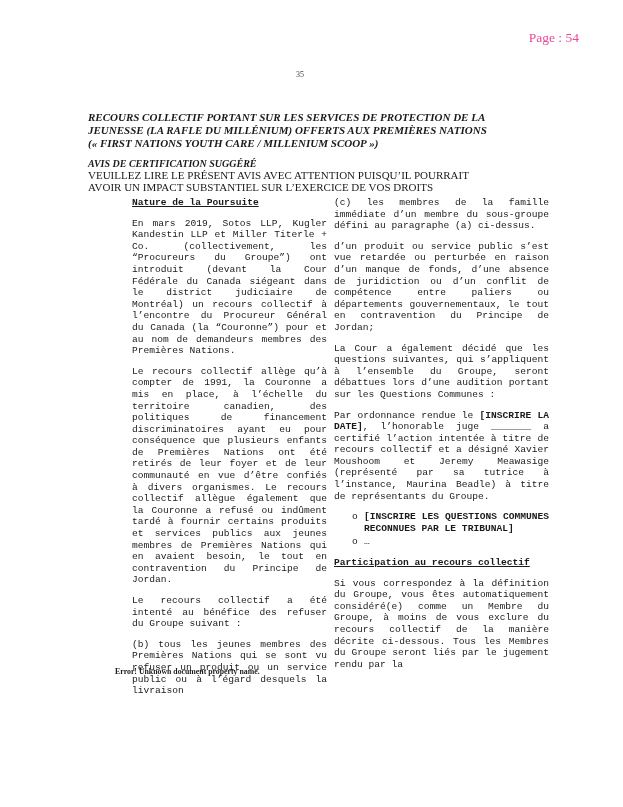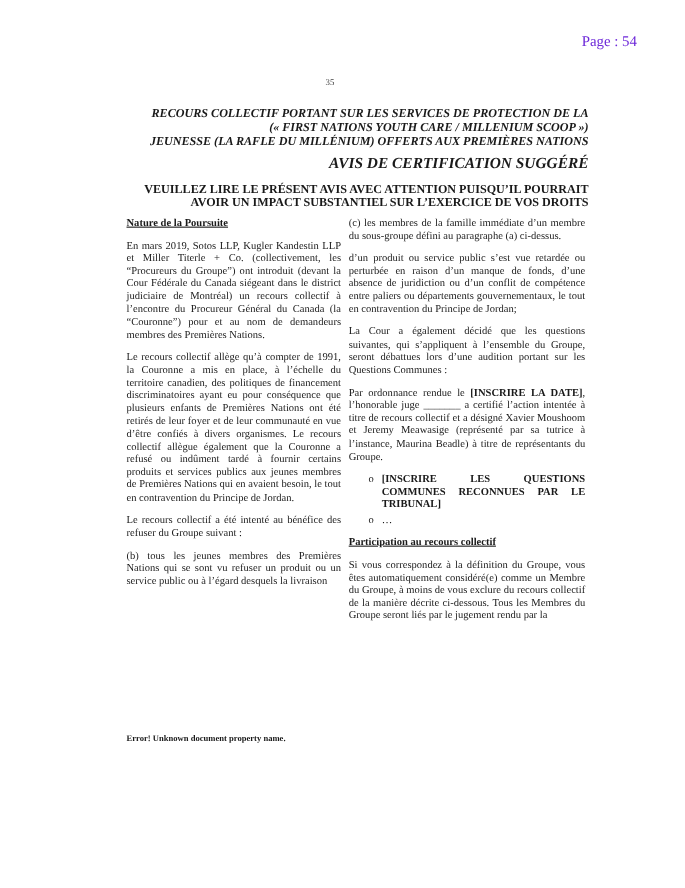--- a/index.html
+++ b/index.html
@@ -14,64 +14,64 @@
     background: #ffffff;
     font-family: "Liberation Serif", serif;
     color: #1a1a1a;
     overflow: hidden;
   }
   .page-label {
     position: absolute;
     top: 30px;
     right: 44px;
     font-size: 13.5px;
-    color: #6d28d9;
+    color: #ec4899;
   }
   .small-page-num {
     position: absolute;
     top: 70px;
     left: 270px;
     width: 60px;
     text-align: center;
     font-size: 8px;
     color: #444444;
   }
   .title-block {
     position: absolute;
-    top: 97px;
+    top: 111px;
     left: 88px;
     right: 88px;
-    text-align: right;
+    text-align: left;
   }
   .main-title-line {
     font-size: 11px;
     font-weight: bold;
     font-style: italic;
     line-height: 13px;
   }
   .subtitle {
     margin-top: 7px;
-    font-size: 14px;
+    font-size: 10px;
     font-weight: bold;
     font-style: italic;
     line-height: 13px;
   }
   .warning {
-    margin-top: 11px;
     font-size: 11px;
-    font-weight: bold;
+    font-weight: normal;
     line-height: 11.5px;
   }
   .warning .warning-line { display: block; }
   .columns {
     position: absolute;
     top: 197px;
-    left: 115px;
+    left: 132px;
     display: flex;
     gap: 7px;
+    font-family: Liberation Mono, monospace;
   }
   .col { text-align: justify; font-size: 9.6px; line-height: 11.6px; }
   .col-left  { width: 195px; }
   .col-right { width: 215px; }
   .col p { margin: 0 0 9px 0; }
   .col-heading {
     font-weight: bold;
     text-decoration: underline;
     margin: 0 0 9px 0;
     text-align: left;
@@ -94,22 +94,22 @@
 <body>
 
 <div class="sheet">
 
   <div class="page-label">Page : 54</div>
 
   <div class="small-page-num">35</div>
 
   <div class="title-block">
     <div class="main-title-line">RECOURS COLLECTIF PORTANT SUR LES SERVICES DE PROTECTION DE LA</div>
+    <div class="main-title-line">JEUNESSE (LA RAFLE DU MILLÉNIUM) OFFERTS AUX PREMIÈRES NATIONS</div>
     <div class="main-title-line">(« FIRST NATIONS YOUTH CARE /  MILLENIUM SCOOP »)</div>
-    <div class="main-title-line">JEUNESSE (LA RAFLE DU MILLÉNIUM) OFFERTS AUX PREMIÈRES NATIONS</div>
     <div class="subtitle">AVIS DE CERTIFICATION SUGGÉRÉ</div>
     <div class="warning">
       <span class="warning-line">VEUILLEZ LIRE LE PRÉSENT AVIS AVEC ATTENTION PUISQU’IL POURRAIT</span>
       <span class="warning-line">AVOIR UN IMPACT SUBSTANTIEL SUR L’EXERCICE DE VOS DROITS</span>
     </div>
   </div>
 
   <div class="columns">
 
     <div class="col col-left">

